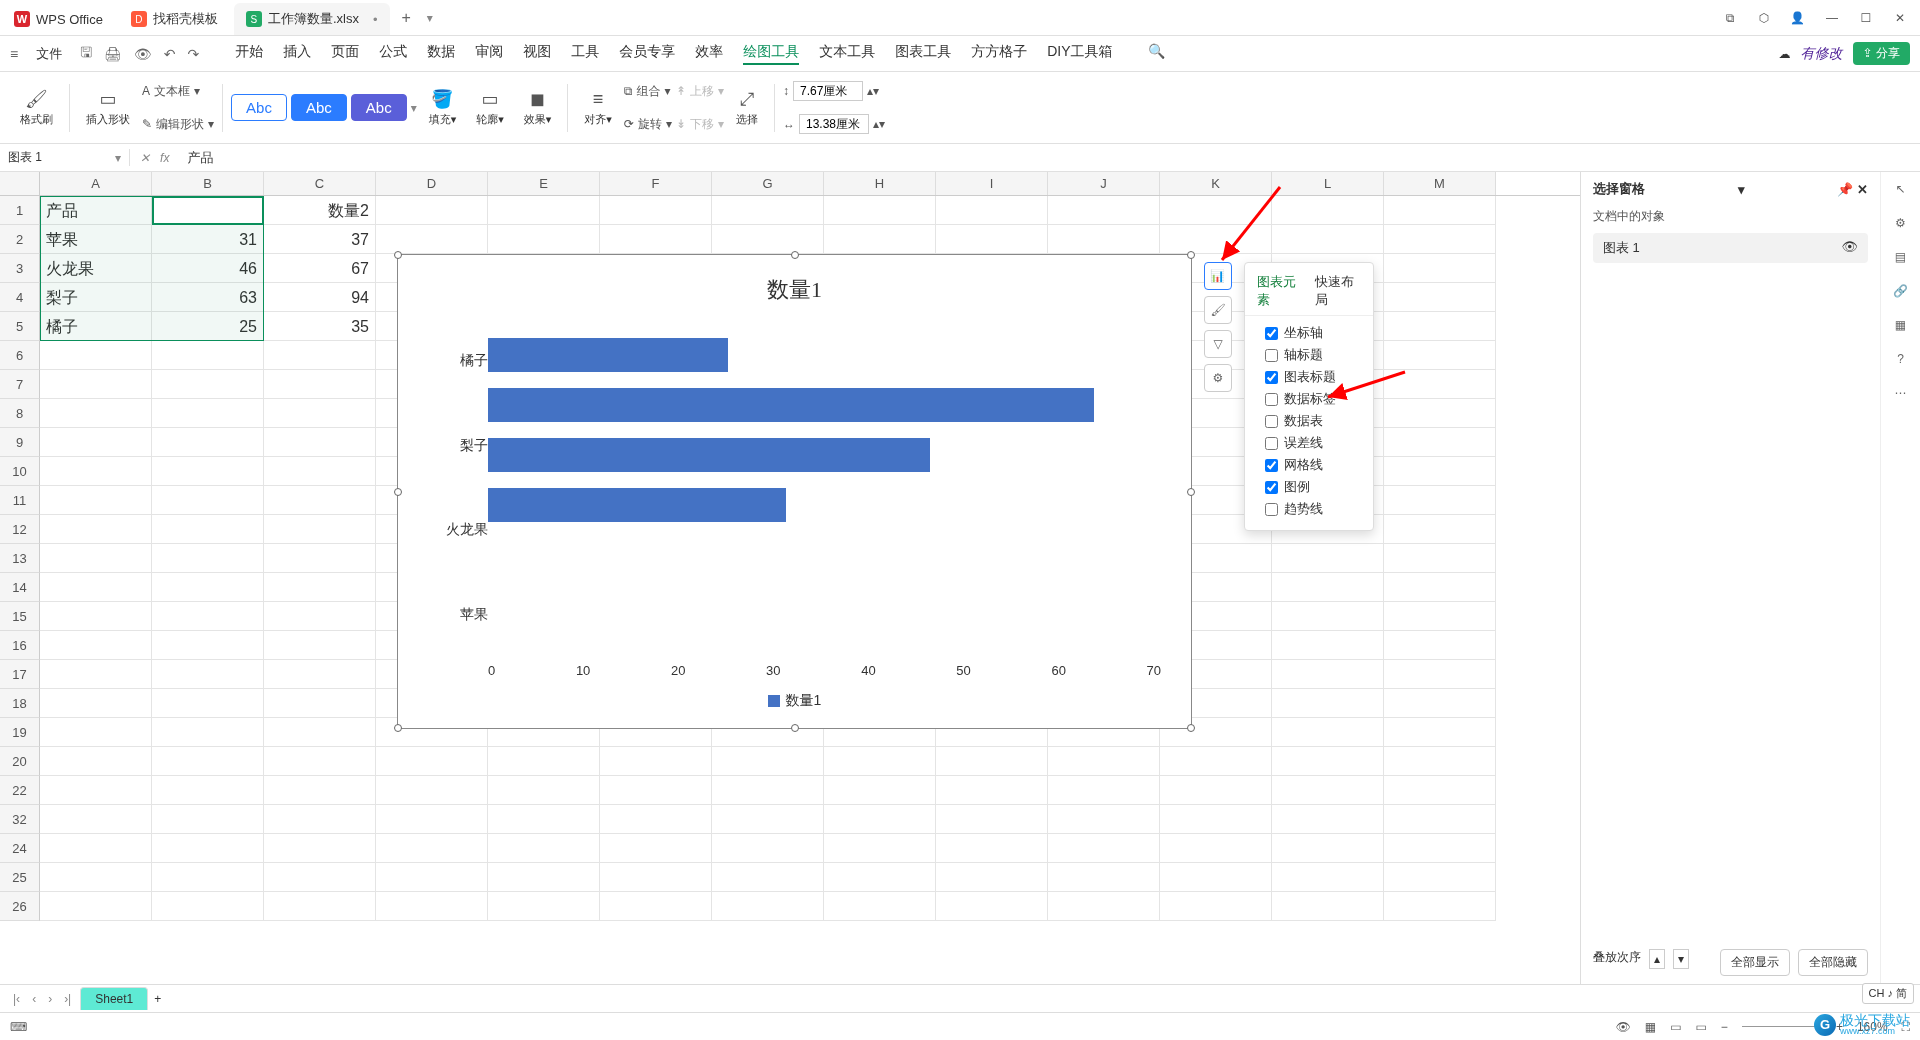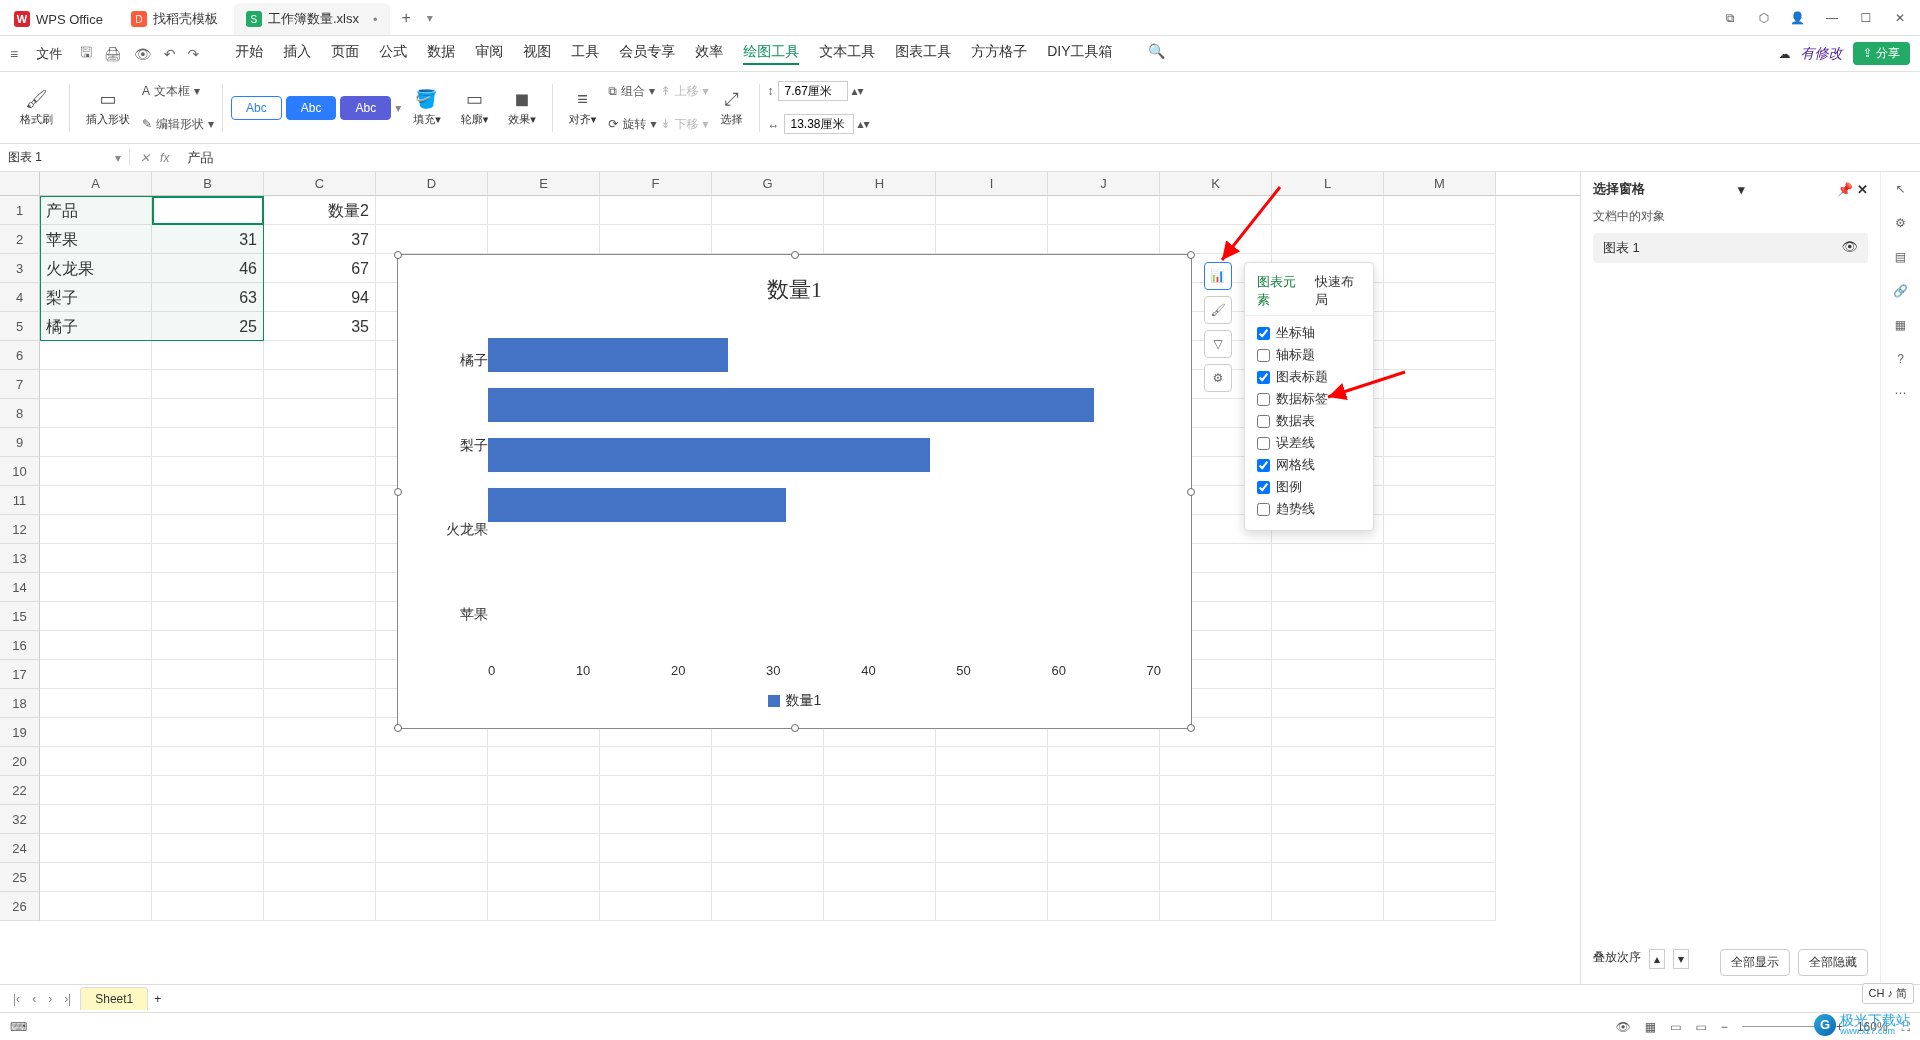--- a/index.html
+++ b/index.html
@@ -26,21 +26,21 @@
   .menu-right { margin-left: auto; display: flex; align-items: center; gap: 10px; }
   .modify-label { font-size: 14px; color: #4c1d95; font-style: italic; }
   .share-btn { background: #22aa66; color: #fff; padding: 3px 10px; border-radius: 4px; font-size: 12px; }
   
   
   .ribbon { height: 72px; display: flex; align-items: center; padding: 6px 12px; border-bottom: 1px solid #e0e0e0; gap: 4px; }
   .ribbon-group { display: flex; flex-direction: column; align-items: center; justify-content: center; padding: 0 8px; gap: 2px; font-size: 11px; color: #333; }
   .ribbon-group .ico { font-size: 18px; color: #555; }
   .ribbon-sep { width: 1px; height: 48px; background: #e0e0e0; margin: 0 4px; }
   .style-box { display: inline-flex; align-items: center; gap: 4px; }
-  .style-chip { padding: 4px 14px; border-radius: 4px; font-size: 12px; border: 1px solid #ccc; }
+  .style-chip { padding: 4px 14px; border-radius: 4px; font-size: 15px; border: 1px solid #ccc; }
   .chip-a { background: #fff; color: #2b7cff; border-color: #2b7cff; }
   .chip-b { background: #2b7cff; color: #fff; border-color: #2b7cff; }
   .chip-c { background: #5a5fd9; color: #fff; border-color: #5a5fd9; }
   .ribbon-col { display: flex; flex-direction: column; gap: 4px; font-size: 12px; }
   .ribbon-col .row { display: flex; align-items: center; gap: 4px; color: #555; }
   .dim-input { border: 1px solid #ccc; padding: 2px 6px; width: 70px; font-size: 12px; }
   
   
   .formula-bar { height: 28px; display: flex; align-items: center; border-bottom: 1px solid #e0e0e0; }
   .name-box { width: 130px; border-right: 1px solid #e0e0e0; padding: 0 8px; display: flex; align-items: center; justify-content: space-between; font-size: 12px; }
@@ -82,41 +82,41 @@
   
   
   .chart-tools { position: absolute; display: flex; flex-direction: column; gap: 6px; }
   .chart-tool { width: 28px; height: 28px; border: 1px solid #ccc; border-radius: 4px; background: #fff; display: flex; align-items: center; justify-content: center; color: #666; }
   .chart-tool.active { border-color: #2b7cff; color: #2b7cff; }
   
   
   .popup { position: absolute; background: #fff; border: 1px solid #ddd; box-shadow: 0 4px 12px rgba(0,0,0,0.15); border-radius: 4px; padding: 10px 0; width: 130px; }
   .popup-tabs { display: flex; gap: 12px; padding: 0 12px 6px; font-size: 13px; border-bottom: 1px solid #eee; }
   .popup-tab.active { color: #15803d; }
-  .popup-items { padding: 6px 12px 0; }
+  .popup-items { padding: 6px 20px 0; }
   .popup-item { display: flex; align-items: center; gap: 6px; font-size: 13px; padding: 2px 0; }
   .popup-item input { width: 13px; height: 13px; }
   
   
   .arrow { position: absolute; pointer-events: none; }
   
   
   .sel-pane { width: 300px; border-left: 1px solid #ddd; padding: 8px 12px; display: flex; flex-direction: column; }
   .sel-pane-head { display: flex; align-items: center; justify-content: space-between; font-size: 13px; font-weight: bold; }
   .sel-pane-sub { font-size: 12px; color: #555; margin: 10px 0 8px; }
   .obj-row { background: #f2f2f2; padding: 6px 10px; border-radius: 4px; display: flex; justify-content: space-between; font-size: 13px; }
   .sel-bottom { margin-top: auto; display: flex; align-items: flex-start; gap: 8px; padding-top: 8px; }
   .sel-btn { border: 1px solid #ccc; padding: 4px 10px; border-radius: 4px; font-size: 12px; background: #fff; }
   
   
   .right-rail { width: 40px; border-left: 1px solid #eee; display: flex; flex-direction: column; align-items: center; padding-top: 10px; gap: 20px; color: #666; }
   
   
   .sheet-tabbar { height: 28px; border-top: 1px solid #ddd; display: flex; align-items: center; padding: 0 10px; font-size: 12px; gap: 6px; }
-  .sheet-tab { padding: 4px 14px; border: 1px solid #ddd; border-bottom: none; border-radius: 4px 4px 0 0; background: #fef9c3; }
+  .sheet-tab { padding: 4px 14px; border: 1px solid #ddd; border-bottom: none; border-radius: 4px 4px 0 0; background: #5eead4; }
   .nav-icn { color: #888; padding: 0 3px; }
   
   
   .status-bar { height: 28px; border-top: 1px solid #ddd; display: flex; align-items: center; padding: 0 10px; font-size: 12px; color: #555; }
   .status-right { margin-left: auto; display: flex; align-items: center; gap: 14px; }
   .lang-badge { position: absolute; right: 6px; bottom: 36px; border: 1px solid #ccc; padding: 2px 6px; font-size: 11px; border-radius: 3px; background: #fff; }
   
   
   .watermark { position: absolute; right: 10px; bottom: 4px; font-size: 14px; color: #2aa7e0; display: flex; align-items: center; gap: 4px; z-index: 50; }
   .watermark .logo { width: 22px; height: 22px; border-radius: 50%; background: linear-gradient(135deg,#2aa7e0,#0b69b3); color:#fff; font-size:13px; display:flex;align-items:center;justify-content:center;font-weight:bold;}

